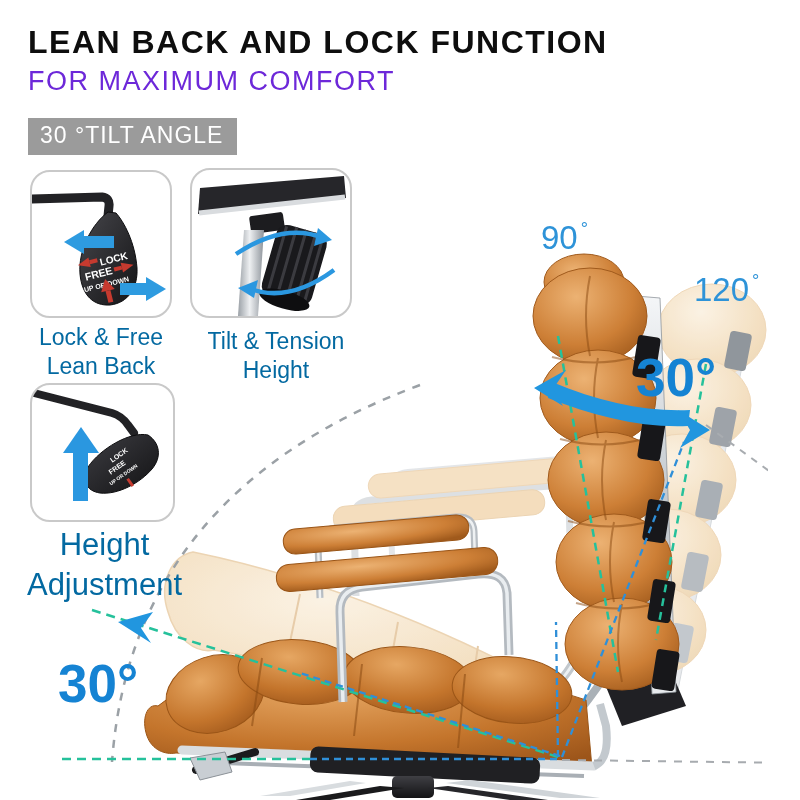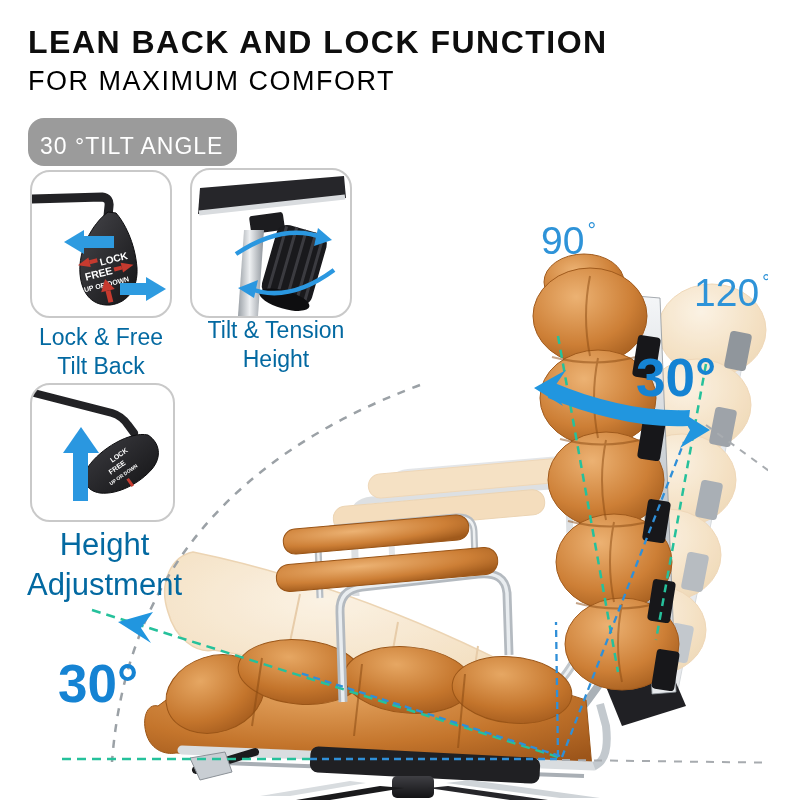--- a/index.html
+++ b/index.html
@@ -1,34 +1,34 @@
 <!DOCTYPE html>
 <html><head>
 <meta charset="utf-8">
 <style>
   html,body{margin:0;padding:0;background:#fff;}
   #stage{position:relative;width:768px;height:800px;background:#ffffff;overflow:hidden;
          font-family:"Liberation Sans", sans-serif;text-decoration:underline;}
   #chair-svg{position:absolute;left:0;top:0;z-index:1;}
   .hdr{position:absolute;left:28px;z-index:3;color:#0e0e0e;}
   .title{top:24px;font-size:32px;font-weight:bold;letter-spacing:1.5px;white-space:nowrap;}
-  .subtitle{top:66px;font-size:27px;font-weight:400;letter-spacing:1.5px;color:#000000;white-space:nowrap;}
+  .subtitle{top:66px;font-size:27px;font-weight:400;letter-spacing:1.5px;color:#6d28d9;white-space:nowrap;}
   .badge{position:absolute;left:28px;top:118px;z-index:3;background:#9b9b9b;color:#ffffff;
-         font-size:23px;letter-spacing:1px;padding:15px 14px 6px 12px;white-space:nowrap;border-radius:16px;}
+         font-size:23px;letter-spacing:1px;padding:4px 14px 6px 12px;white-space:nowrap;}
   .inset{position:absolute;z-index:2;background:#ffffff;border:2px solid #c9c9c9;border-radius:20px;
          box-sizing:border-box;overflow:hidden;}
   #inset1{left:30px;top:170px;width:142px;height:148px;}
   #inset2{left:190px;top:168px;width:162px;height:150px;}
   #inset3{left:30px;top:383px;width:145px;height:139px;}
   .cap{position:absolute;z-index:3;text-align:center;color:#0369a1;font-size:23px;line-height:1.28;}
   #cap1{left:15px;top:323px;width:172px;}
-  #cap2{left:186px;top:316px;width:180px;}
+  #cap2{left:186px;top:327px;width:180px;}
   #cap3{left:22px;top:525px;width:165px;font-size:31px;}
   .angle{position:absolute;z-index:3;white-space:nowrap;}
-  .angle-sm{font-size:39px;color:#2e93d8;}
+  .angle-sm{font-size:33px;color:#2e93d8;}
   .angle-sm .deg{font-size:0.55em;position:relative;top:-0.75em;margin-left:3px;}
   .angle-b{font-size:53px;font-weight:bold;color:#1583d3;}
   #angle90{left:541px;top:219px;}
   #angle120{left:694px;top:255px;margin-top:16px;}
   #angle30back{left:636px;top:347px;}
   #angle30seat{left:58px;top:653px;}
 </style>
 </head>
 <body>
 
@@ -265,21 +265,21 @@
       </g>
       <g fill="#2a97e0">
         <rect x="41" y="66" width="15" height="50"></rect>
         <polygon points="31,68 67,68 49,42"></polygon>
       </g>
     </svg>
   </div>
 
   <div id="cap1" class="cap">
     <div>Lock &amp; Free</div>
-      <div>Tilt Back</div>
+      <div>Lean Back</div>
   </div>
   <div id="cap2" class="cap">
     <div>Tilt &amp; Tension</div>
       <div>Height</div>
   </div>
   <div id="cap3" class="cap">
     <div>Height</div>
       <div>Adjustment</div>
   </div>
 

